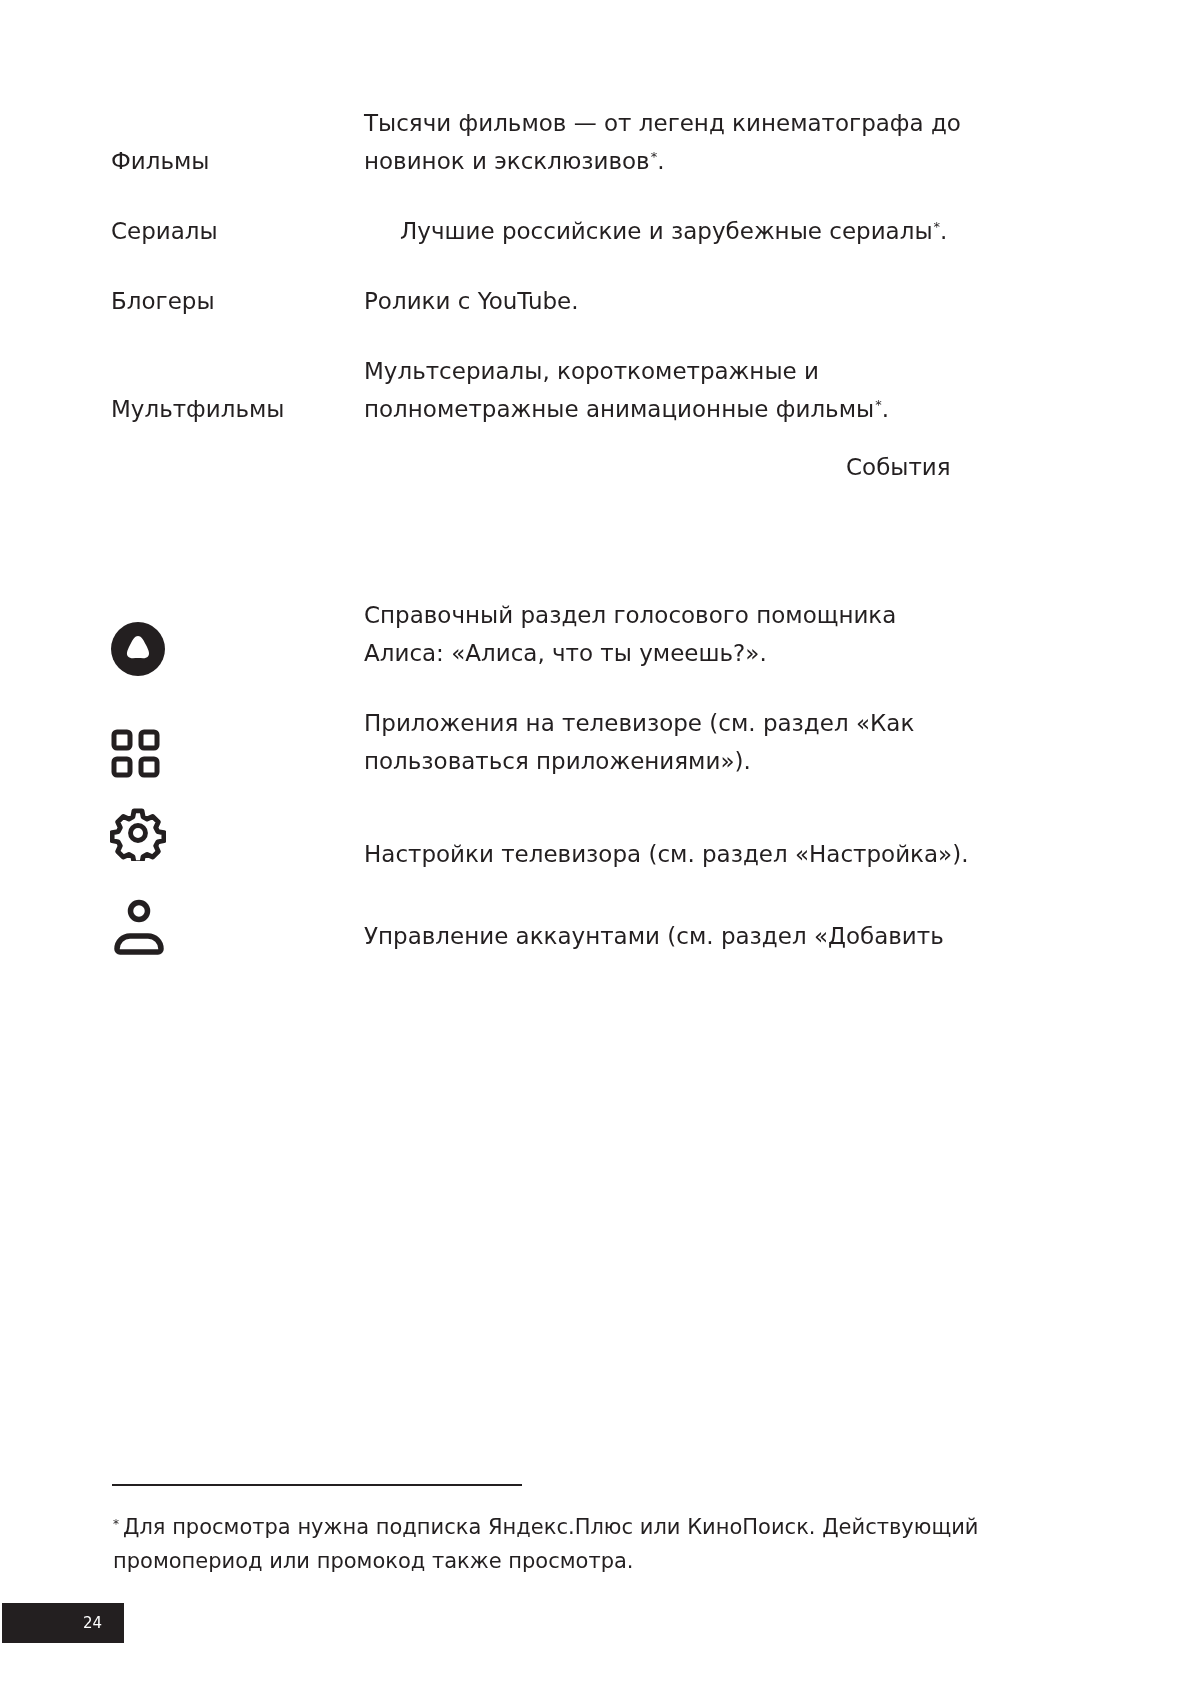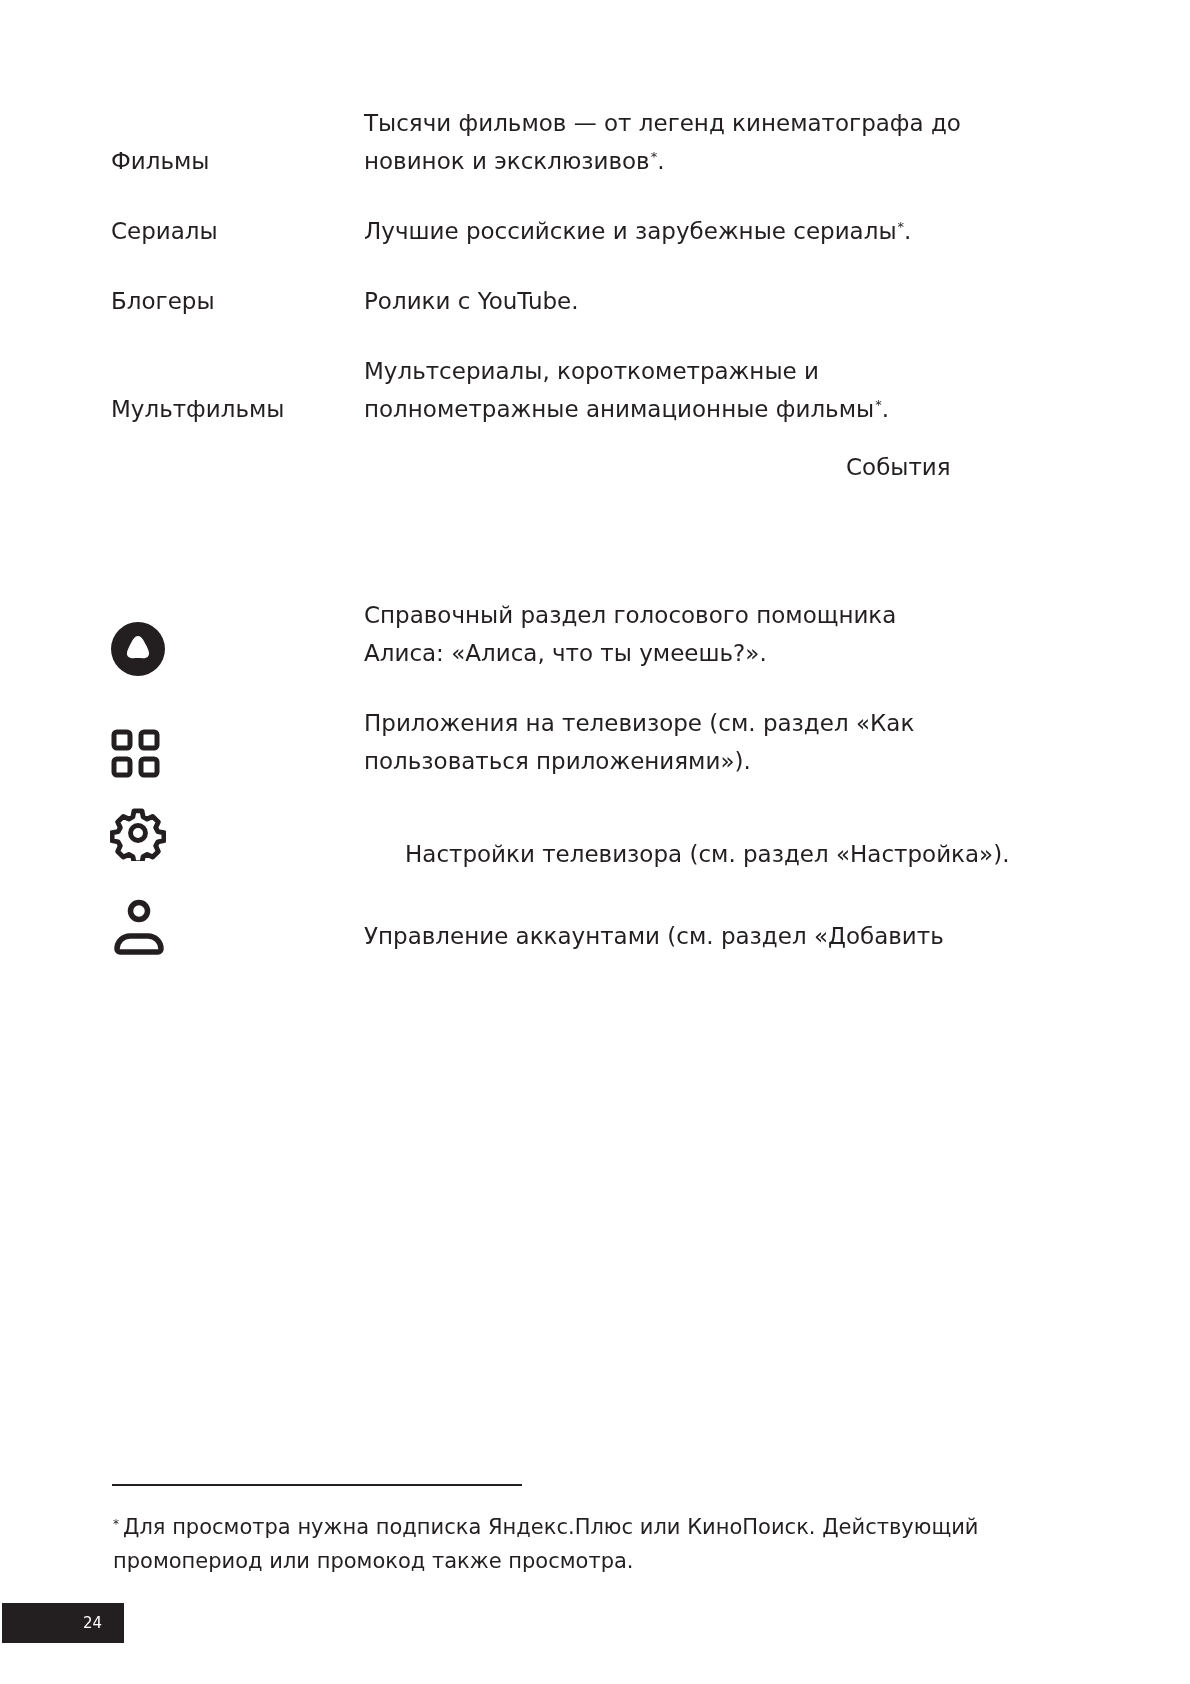--- a/index.html
+++ b/index.html
@@ -85,21 +85,21 @@
 <body>
 
 <div class="row" style="top:104px;">
   <div class="label">Фильмы</div>
   <div class="desc">
     <span class="line">Тысячи фильмов — от легенд кинематографа до</span>
     <span class="line"><span>новинок и эксклюзивов</span><sup class="star">*</sup><span>.</span></span>
   </div>
 </div>
 
-<div class="row" style="top:212px;">
+<div class="row" style="top:212px;gap:36px;">
   <div class="label">Сериалы</div>
   <div class="desc">
     <span class="line"><span>Лучшие российские и зарубежные сериалы</span><sup class="star">*</sup><span>.</span></span>
   </div>
 </div>
 
 <div class="row" style="top:282px;">
   <div class="label">Блогеры</div>
   <div class="desc">
     <span class="line">Ролики с YouTube.</span>
@@ -141,21 +141,21 @@
         <rect x="30" y="30" width="16" height="16" rx="3"></rect>
       </g>
     </svg>
   </div>
   <div class="desc">
     <span class="line">Приложения на телевизоре (см. раздел «Как</span>
     <span class="line">пользоваться приложениями»).</span>
   </div>
 </div>
 
-<div class="row" style="top:813px;gap:41px;">
+<div class="row" style="top:813px;">
   <div class="icon-cell">
     <svg width="56" height="56" viewBox="0 0 24 24" style="top:-8px;left:-1px;">
       <g fill="none" stroke="#231f20" stroke-width="2.1" stroke-linejoin="round">
         <path d="M10.3 2.5h3.4l.5 2.6 1.7.9 2.4-1.1 2.4 2.4-1.1 2.4.9 1.7 2.6.5v3.4l-2.6.5-.9 1.7 1.1 2.4-2.4 2.4-2.4-1.1-1.7.9-.5 2.6h-3.4l-.5-2.6-1.7-.9-2.4 1.1-2.4-2.4 1.1-2.4-.9-1.7-2.6-.5v-3.4l2.6-.5.9-1.7-1.1-2.4 2.4-2.4 2.4 1.1 1.7-.9z"></path>
         <circle cx="12" cy="12" r="3.2"></circle>
       </g>
     </svg>
   </div>
   <div class="desc">
     <span class="line">Настройки телевизора (см. раздел «Настройка»).</span>

